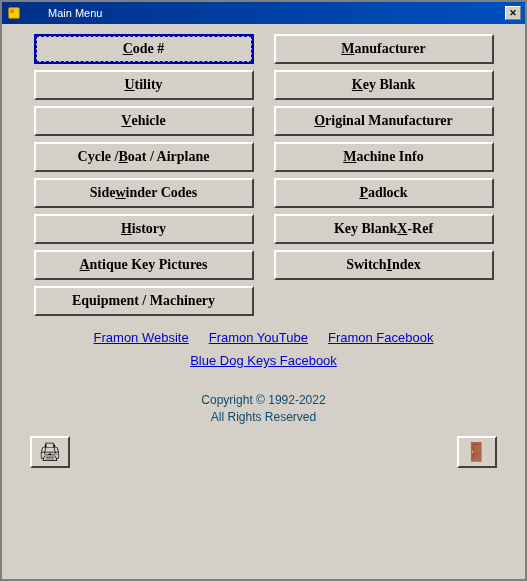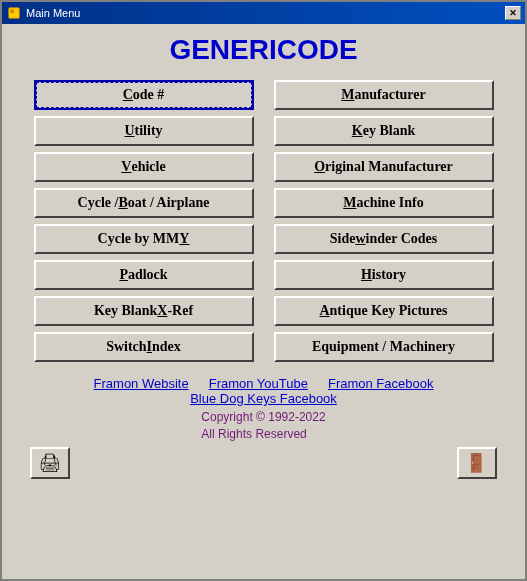--- a/index.html
+++ b/index.html
@@ -46,20 +46,21 @@
     .title-bar-icon svg {
       width: 14px;
       height: 14px;
     }
 
     .title-bar-text {
       color: white;
       font-family: 'Tahoma', sans-serif;
       font-size: 11px;
       flex: 1;
+      margin-left: 22px;
     }
 
     .title-bar-close {
       width: 16px;
       height: 14px;
       background: #d4d0c8;
       border: 1px solid #808080;
       border-top-color: #fff;
       border-left-color: #fff;
       display: flex;
@@ -123,42 +124,44 @@
     }
 
     .menu-button u {
       text-decoration: underline;
     }
 
     .links-section {
       display: flex;
       flex-direction: column;
       align-items: center;
-      gap: 0;
-      margin-bottom: 3px;
+      gap: 8px;
+      margin-bottom: 24px;
     }
 
     .links-row {
       display: flex;
       gap: 20px;
     }
 
     .link {
       color: #0000cc;
       text-decoration: underline;
       font-size: 13px;
       font-family: Arial, sans-serif;
       cursor: pointer;
     }
 
     .copyright-section {
+      text-align: center;
       font-size: 12px;
       font-family: Arial, sans-serif;
-      color: #701a75;
+      color: #0c4a6e;
       line-height: 1.4;
+      margin-bottom: 6px;
     }
 
     .bottom-bar {
       display: flex;
       justify-content: space-between;
       align-items: center;
       padding: 4px 8px;
       width: 100%;
     }
 
@@ -187,37 +190,35 @@
       <svg viewBox="0 0 16 16" fill="none">
         <rect x="2" y="2" width="12" height="12" rx="1" fill="#ffcc00" stroke="#cc8800" stroke-width="1"></rect>
         <rect x="4" y="4" width="4" height="4" fill="#cc8800"></rect>
       </svg>
     </div>
     <span class="title-bar-text">Main Menu</span>
     <div class="title-bar-close">✕</div>
   </div>
 
   <div class="content">
-    <div class="app-title">GENERICODE</div>
 
     <div class="buttons-grid">
 
       <button class="menu-button"><u>C</u>ode #</button>
       <button class="menu-button"><u>M</u>anufacturer</button>
 
       <button class="menu-button"><u>U</u>tility</button>
       <button class="menu-button"><u>K</u>ey Blank</button>
 
       <button class="menu-button"><u>V</u>ehicle</button>
       <button class="menu-button"><u>O</u>riginal Manufacturer</button>
 
       <button class="menu-button">Cycle / <u>B</u>oat / Airplane</button>
       <button class="menu-button"><u>M</u>achine Info</button>
 
-      <button class="menu-button">Cycle by MM<u>Y</u></button>
       <button class="menu-button">Side<u>w</u>inder Codes</button>
 
       <button class="menu-button"><u>P</u>adlock</button>
       <button class="menu-button"><u>H</u>istory</button>
 
       <button class="menu-button">Key Blank <u>X</u>-Ref</button>
       <button class="menu-button"><u>A</u>ntique Key Pictures</button>
 
       <button class="menu-button">Switch <u>I</u>ndex</button>
 

